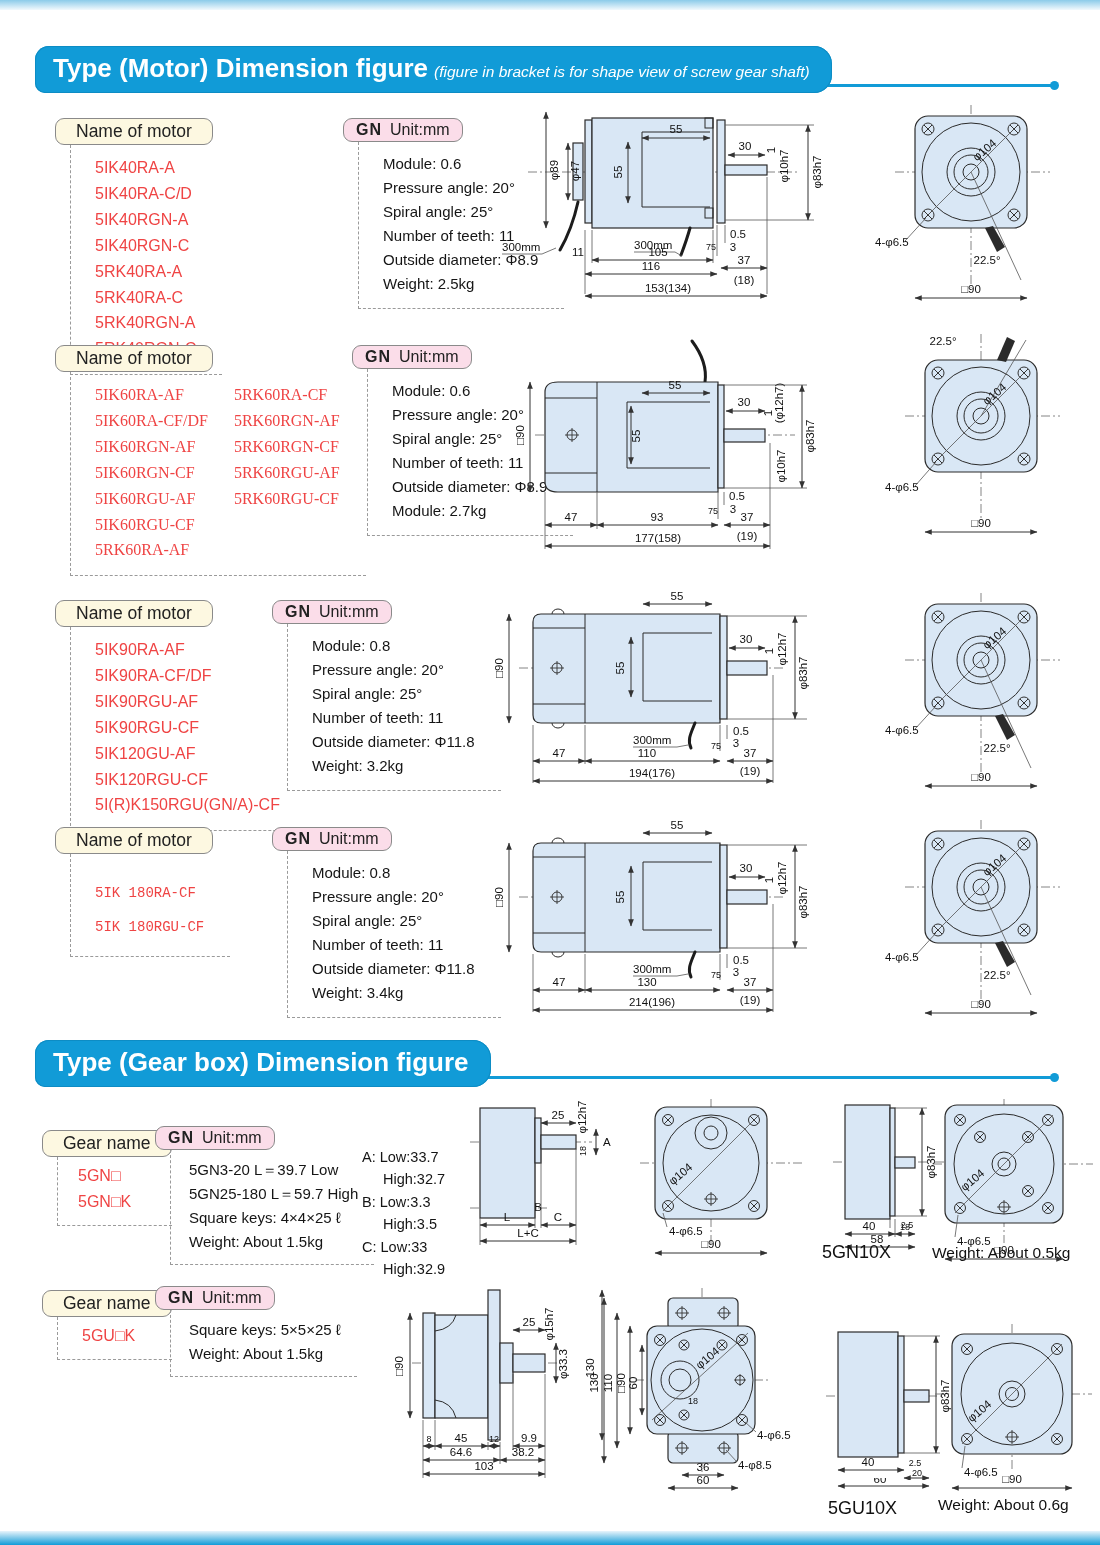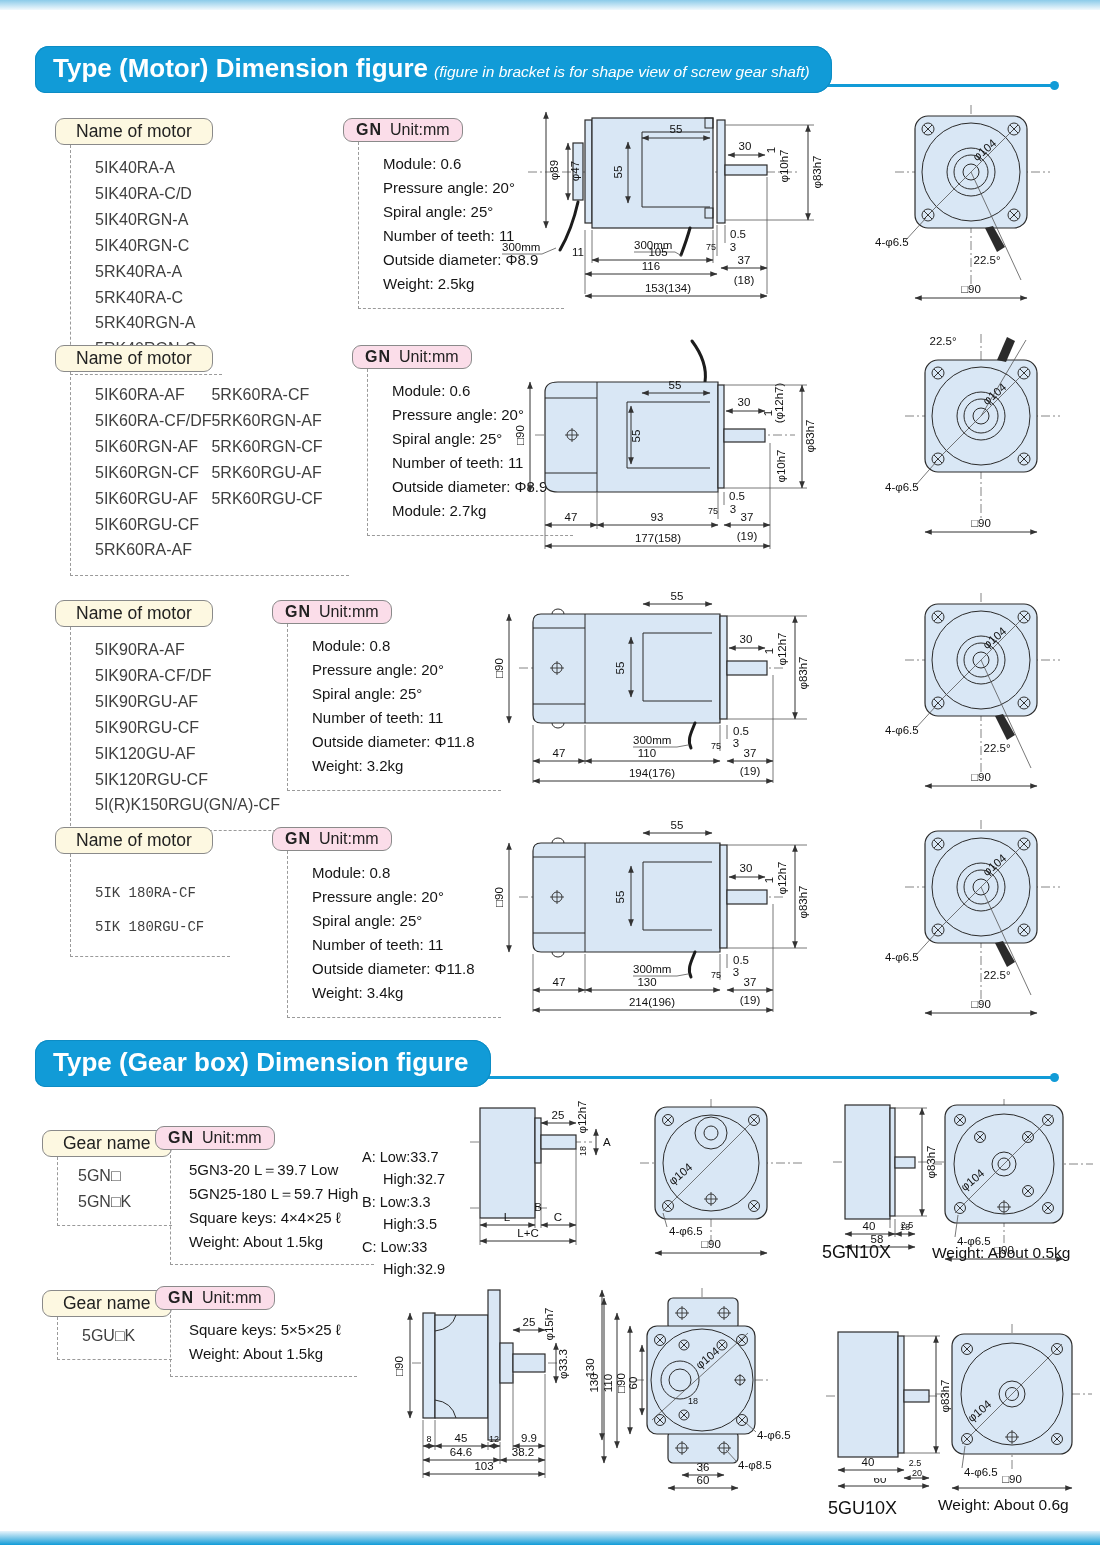--- a/index.html
+++ b/index.html
@@ -13,24 +13,24 @@
   .hdr .sub{font-weight:normal;font-size:15.5px;margin-left:6px;font-style:italic;}
   .hline{height:3px;background:#119bd7;}
   .hdot{width:9px;height:9px;border-radius:50%;background:#119bd7;}
   .namebox{display:inline-block;background:#fdf8e1;border:1px solid #8a8a8a;border-radius:9px;
            padding:2px 20px;font-size:17.5px;color:#222;}
   .gnbox{display:inline-block;background:#fbdde9;border:1px solid #8a8a8a;border-radius:9px;
          padding:2px 12px;font-size:16px;color:#222;}
   .gnbox b{margin-right:8px;letter-spacing:1px;}
   .dashL{border-left:1px dashed #9a9a9a;border-bottom:1px dashed #9a9a9a;margin-left:15px;
          padding:10px 26px 12px 24px;}
-  .names{font-size:16px;line-height:1.62;color:#404040;}
+  .names{font-size:16px;line-height:1.62;color:#ef4444;}
   .namesMono{font-family:"Liberation Mono","DejaVu Sans Mono",monospace;font-size:14px;line-height:2.4;padding-top:23px;}
   .specs{font-size:15px;line-height:1.6;color:#151515;}
-  .cols{display:flex;}
+  .cols{display:flex;gap:26px;font-family:Liberation Serif, serif;}
   .abc{font-size:14.5px;line-height:1.55;color:#151515;}
   .abc .ind{padding-left:21px;}
   .figlabel{font-size:18px;color:#111;}
   .wnote{font-size:15.5px;color:#111;}
   svg text{font-family:"Liberation Sans",sans-serif;font-size:11.5px;fill:#111;}
   svg text.sm{font-size:9px;}
   .tc{text-anchor:middle;}
   .body{fill:#d9e7f5;stroke:#2b2b2b;stroke-width:1.2;}
   .ln{fill:none;stroke:#2b2b2b;stroke-width:1;}
   .thin{fill:none;stroke:#555;stroke-width:0.8;}

